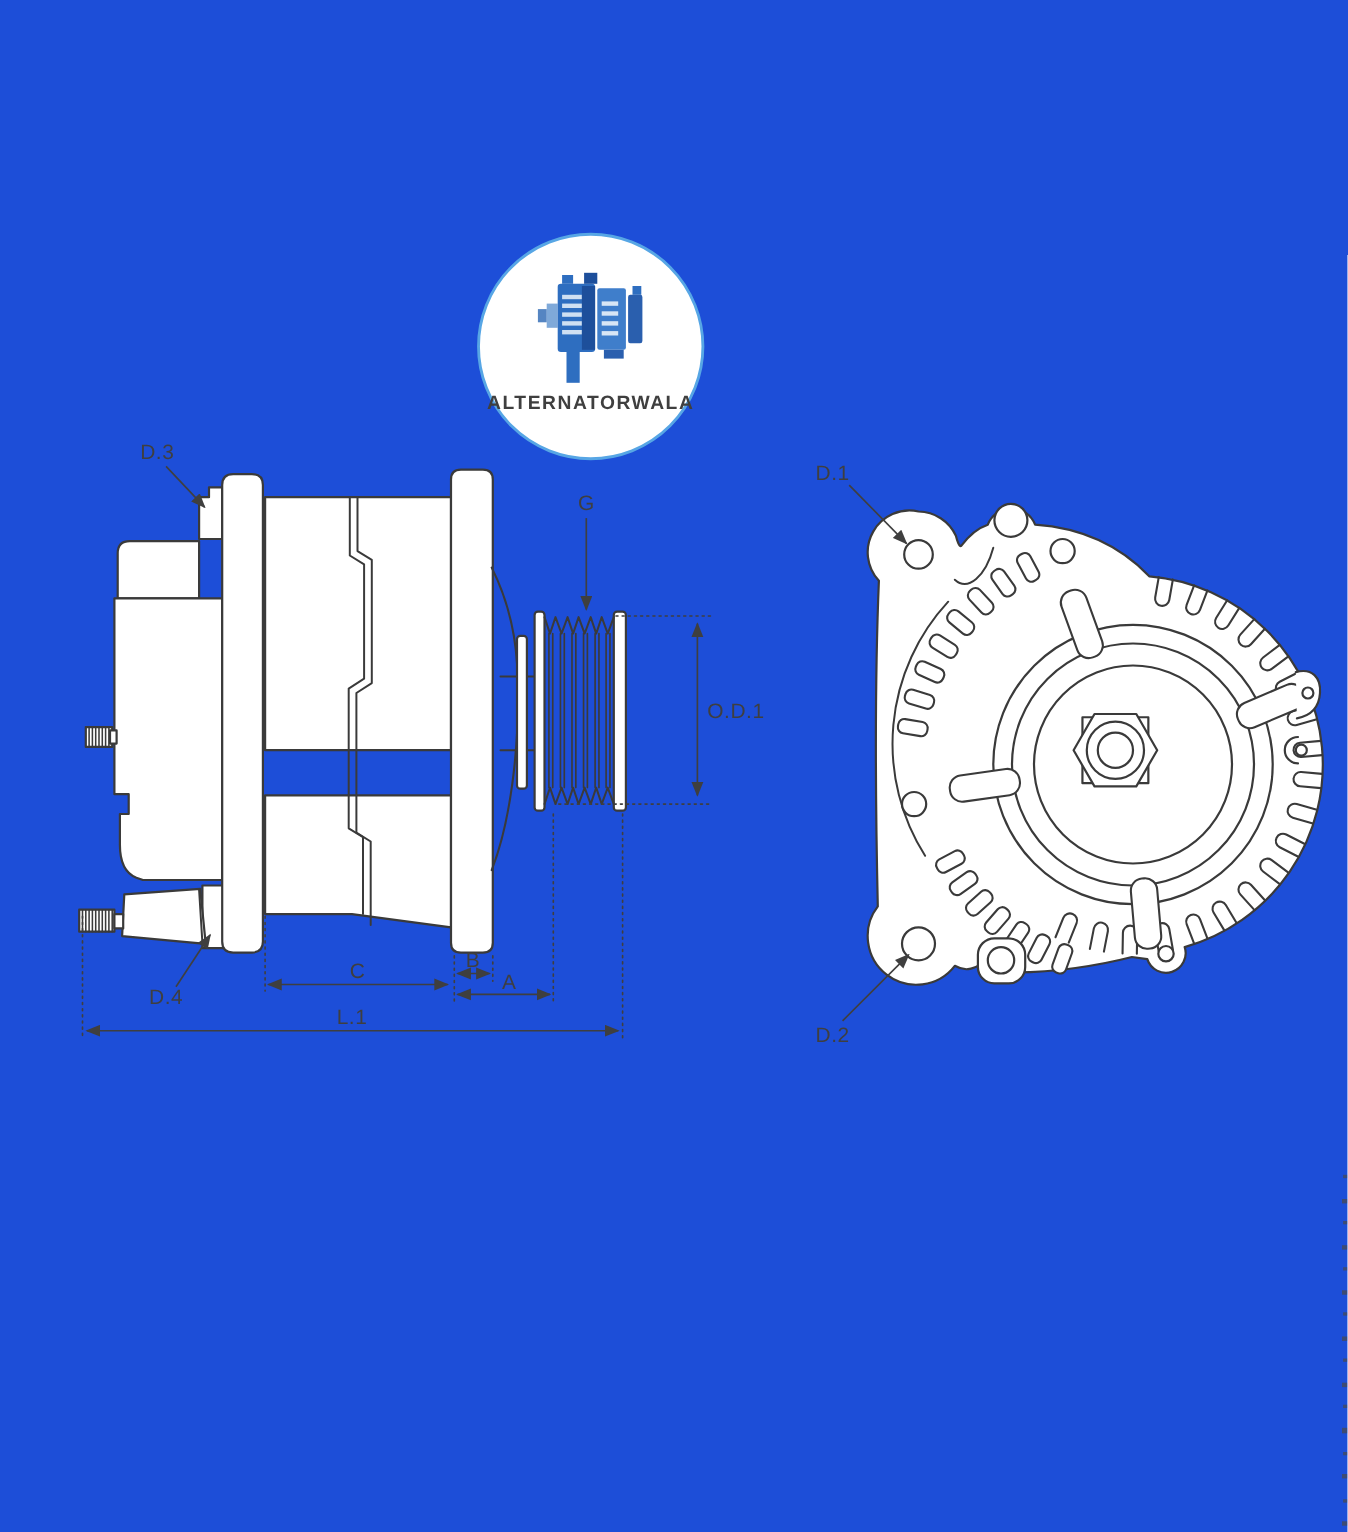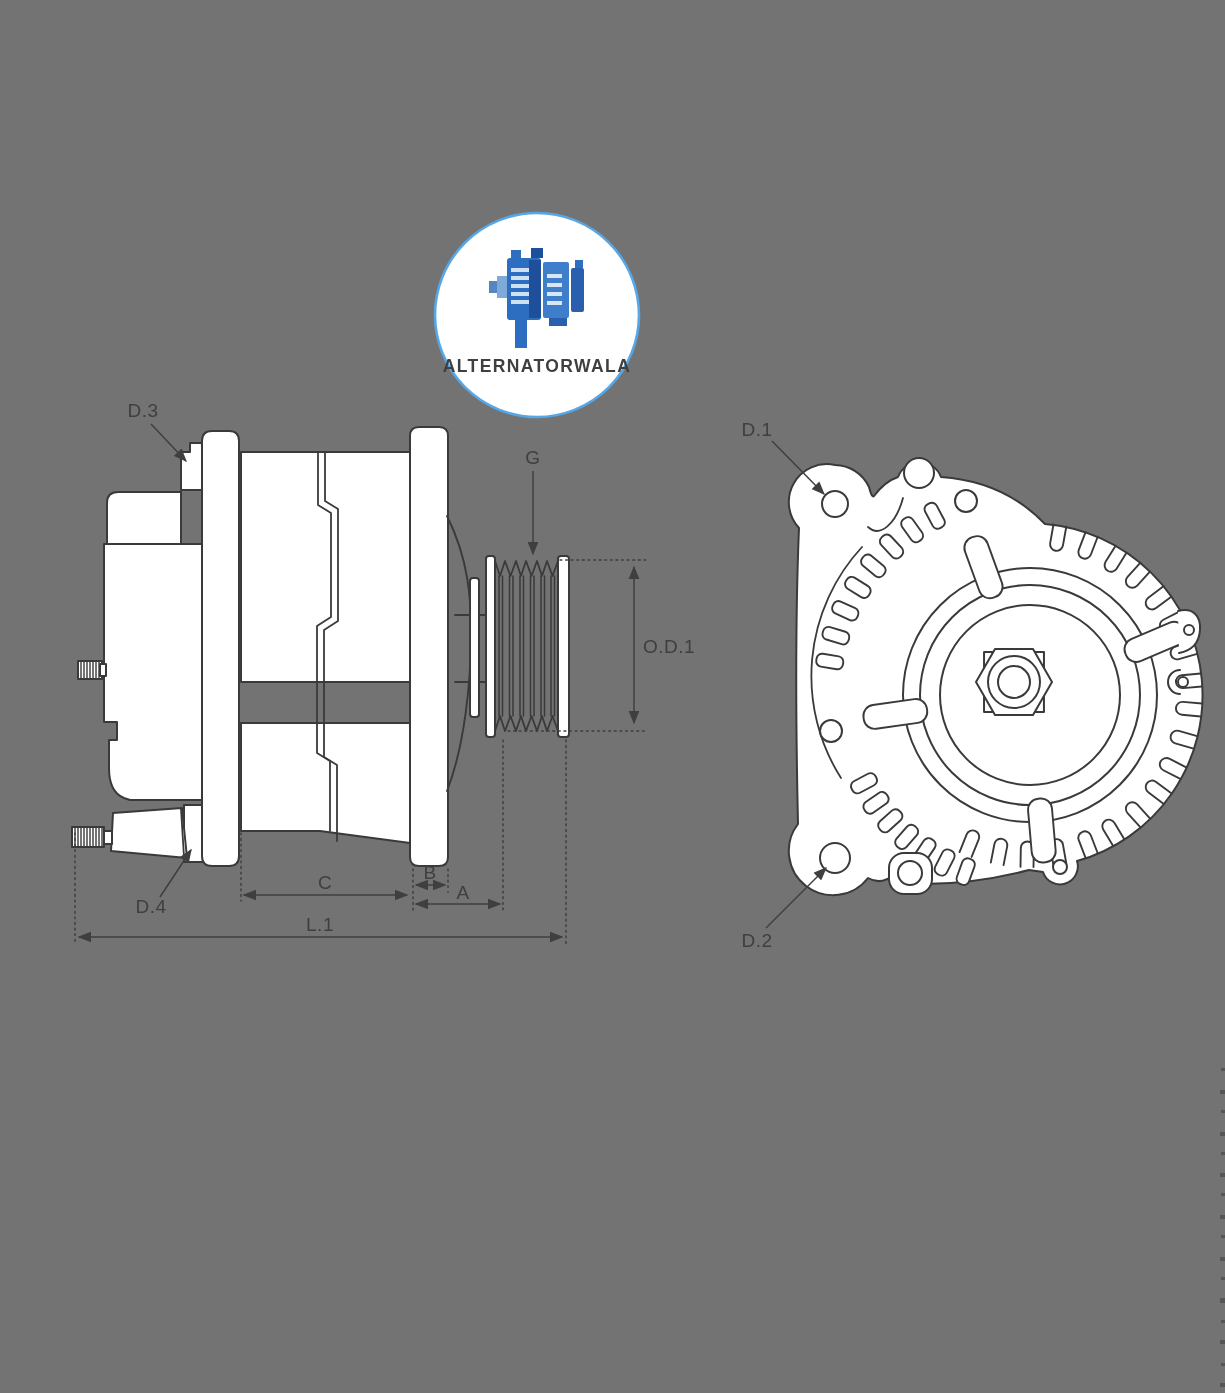--- a/index.html
+++ b/index.html
@@ -1,16 +1,16 @@
 <!DOCTYPE html>
 <html><head>
 <meta charset="utf-8">
 <style>
   html,body{margin:0;padding:0;background:#ffffff;}
-  #stage{position:relative;width:1225px;height:1393px;background:#737373;overflow:hidden;
+  #stage{position:relative;width:1225px;height:1393px;background:#1d4ed8;overflow:hidden;
          font-family:"Liberation Sans", sans-serif;}
   svg{position:absolute;top:0;left:0;}
   svg text{font-family:"Liberation Sans", sans-serif;fill:#3f3f3f;font-size:19px;letter-spacing:.5px;}
   .logo-text{font-weight:bold;font-size:17.5px;letter-spacing:1.4px;}
 </style>
 </head>
 <body>
 
 <div id="stage">
 <svg width="1225" height="1393" viewBox="0 0 1225 1393">

